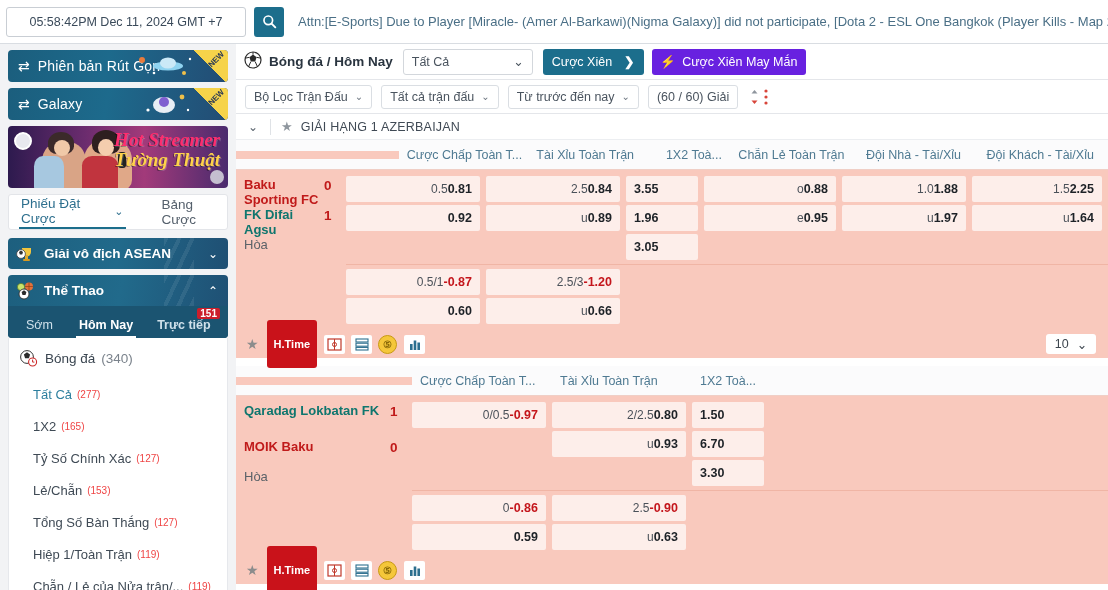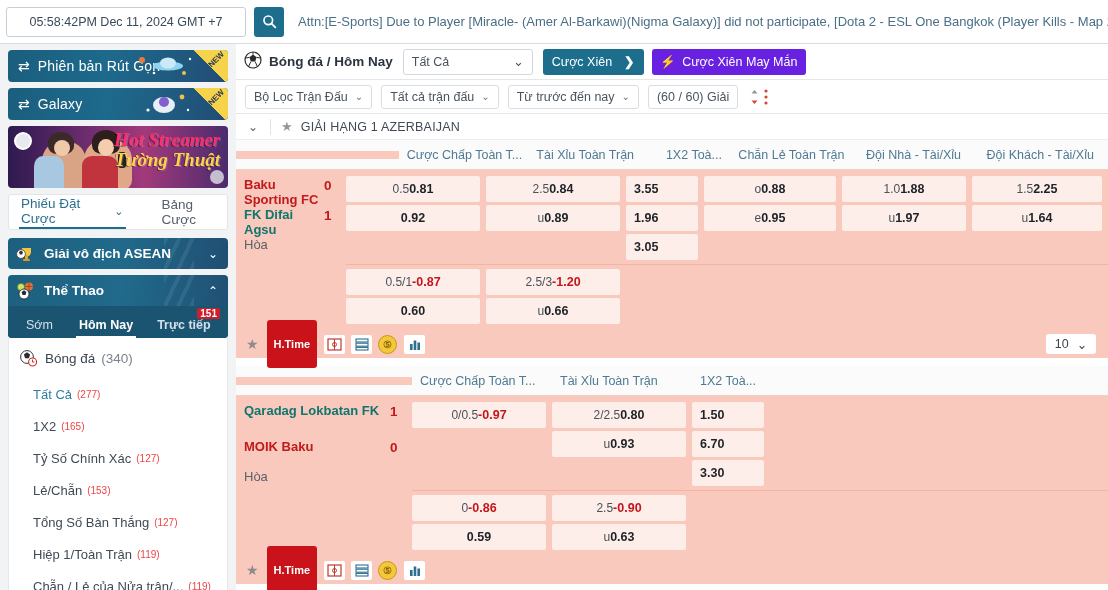--- a/index.html
+++ b/index.html
@@ -210,21 +210,21 @@
   .tname { font-size:13px; font-weight:bold; flex:1; line-height:1.12; }
   .tname.red { color:#c01a1a; }
   .tname.dark { color:#0f766e; }
   .tname.draw { color:#5b6268; font-weight:normal; }
   .tscore { font-size:13.5px; font-weight:bold; color:#c01a1a; width:22px; text-align:left; }
   .oddscol { flex:1; padding: 6px 0 6px 0; }
   .oddsgrid { display:flex; }
   .ocell-group { display:flex; flex-direction:column; gap:3px; }
   .ocell {
     height:26px; background:#fdeeea; border-radius:2px; display:flex; align-items:center;
-    justify-content:center; padding:0 8px; font-size:12.5px; cursor:pointer;
+    justify-content:flex-end; padding:0 8px; font-size:12.5px; cursor:pointer;
     margin-right:6px;
   }
   .ocell.empty { background:transparent; cursor:default; }
   .ocell .hdp { color:#4a5159; font-size:12px; }
   .ocell .val { font-weight:bold; color:#1d2227; }
   .ocell .val.neg { color:#c4161c; }
   .sep { height:1px; background:#f0b5a5; margin: 4px 0 4px 0; }
 
   .icon-row {
     height:28px; display:flex; align-items:center; background:#f9c9bd; padding-left:10px;

